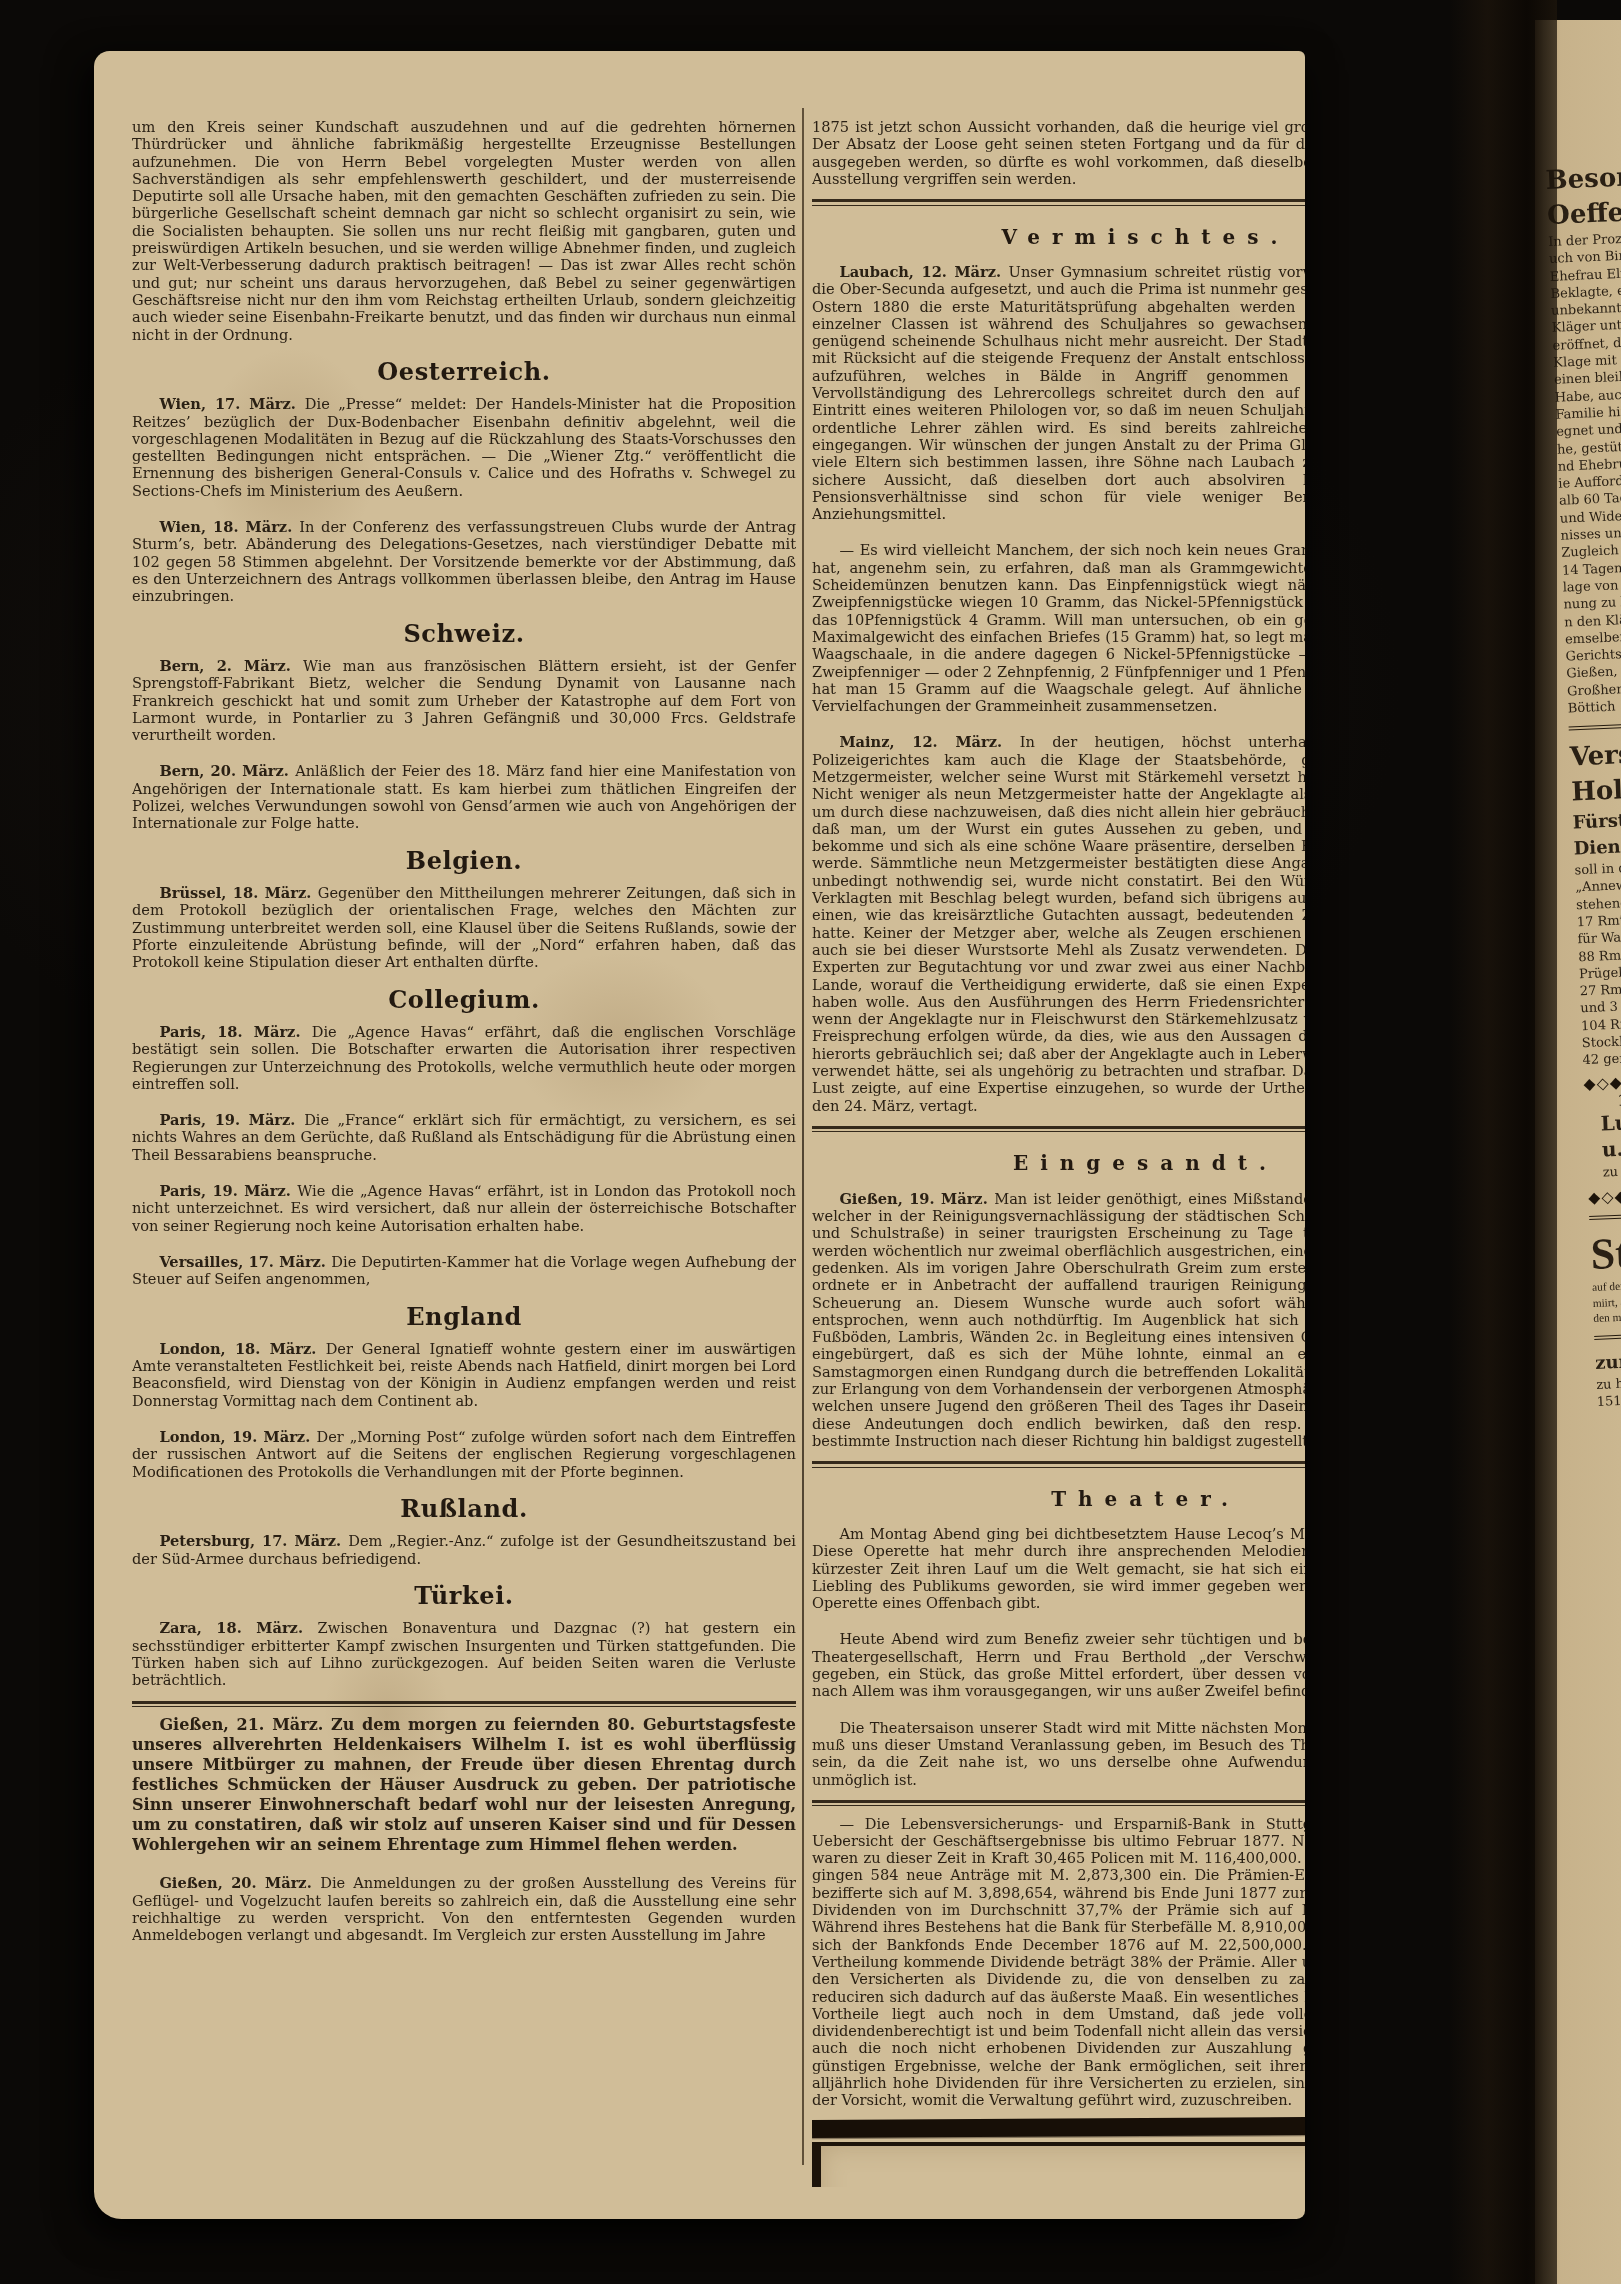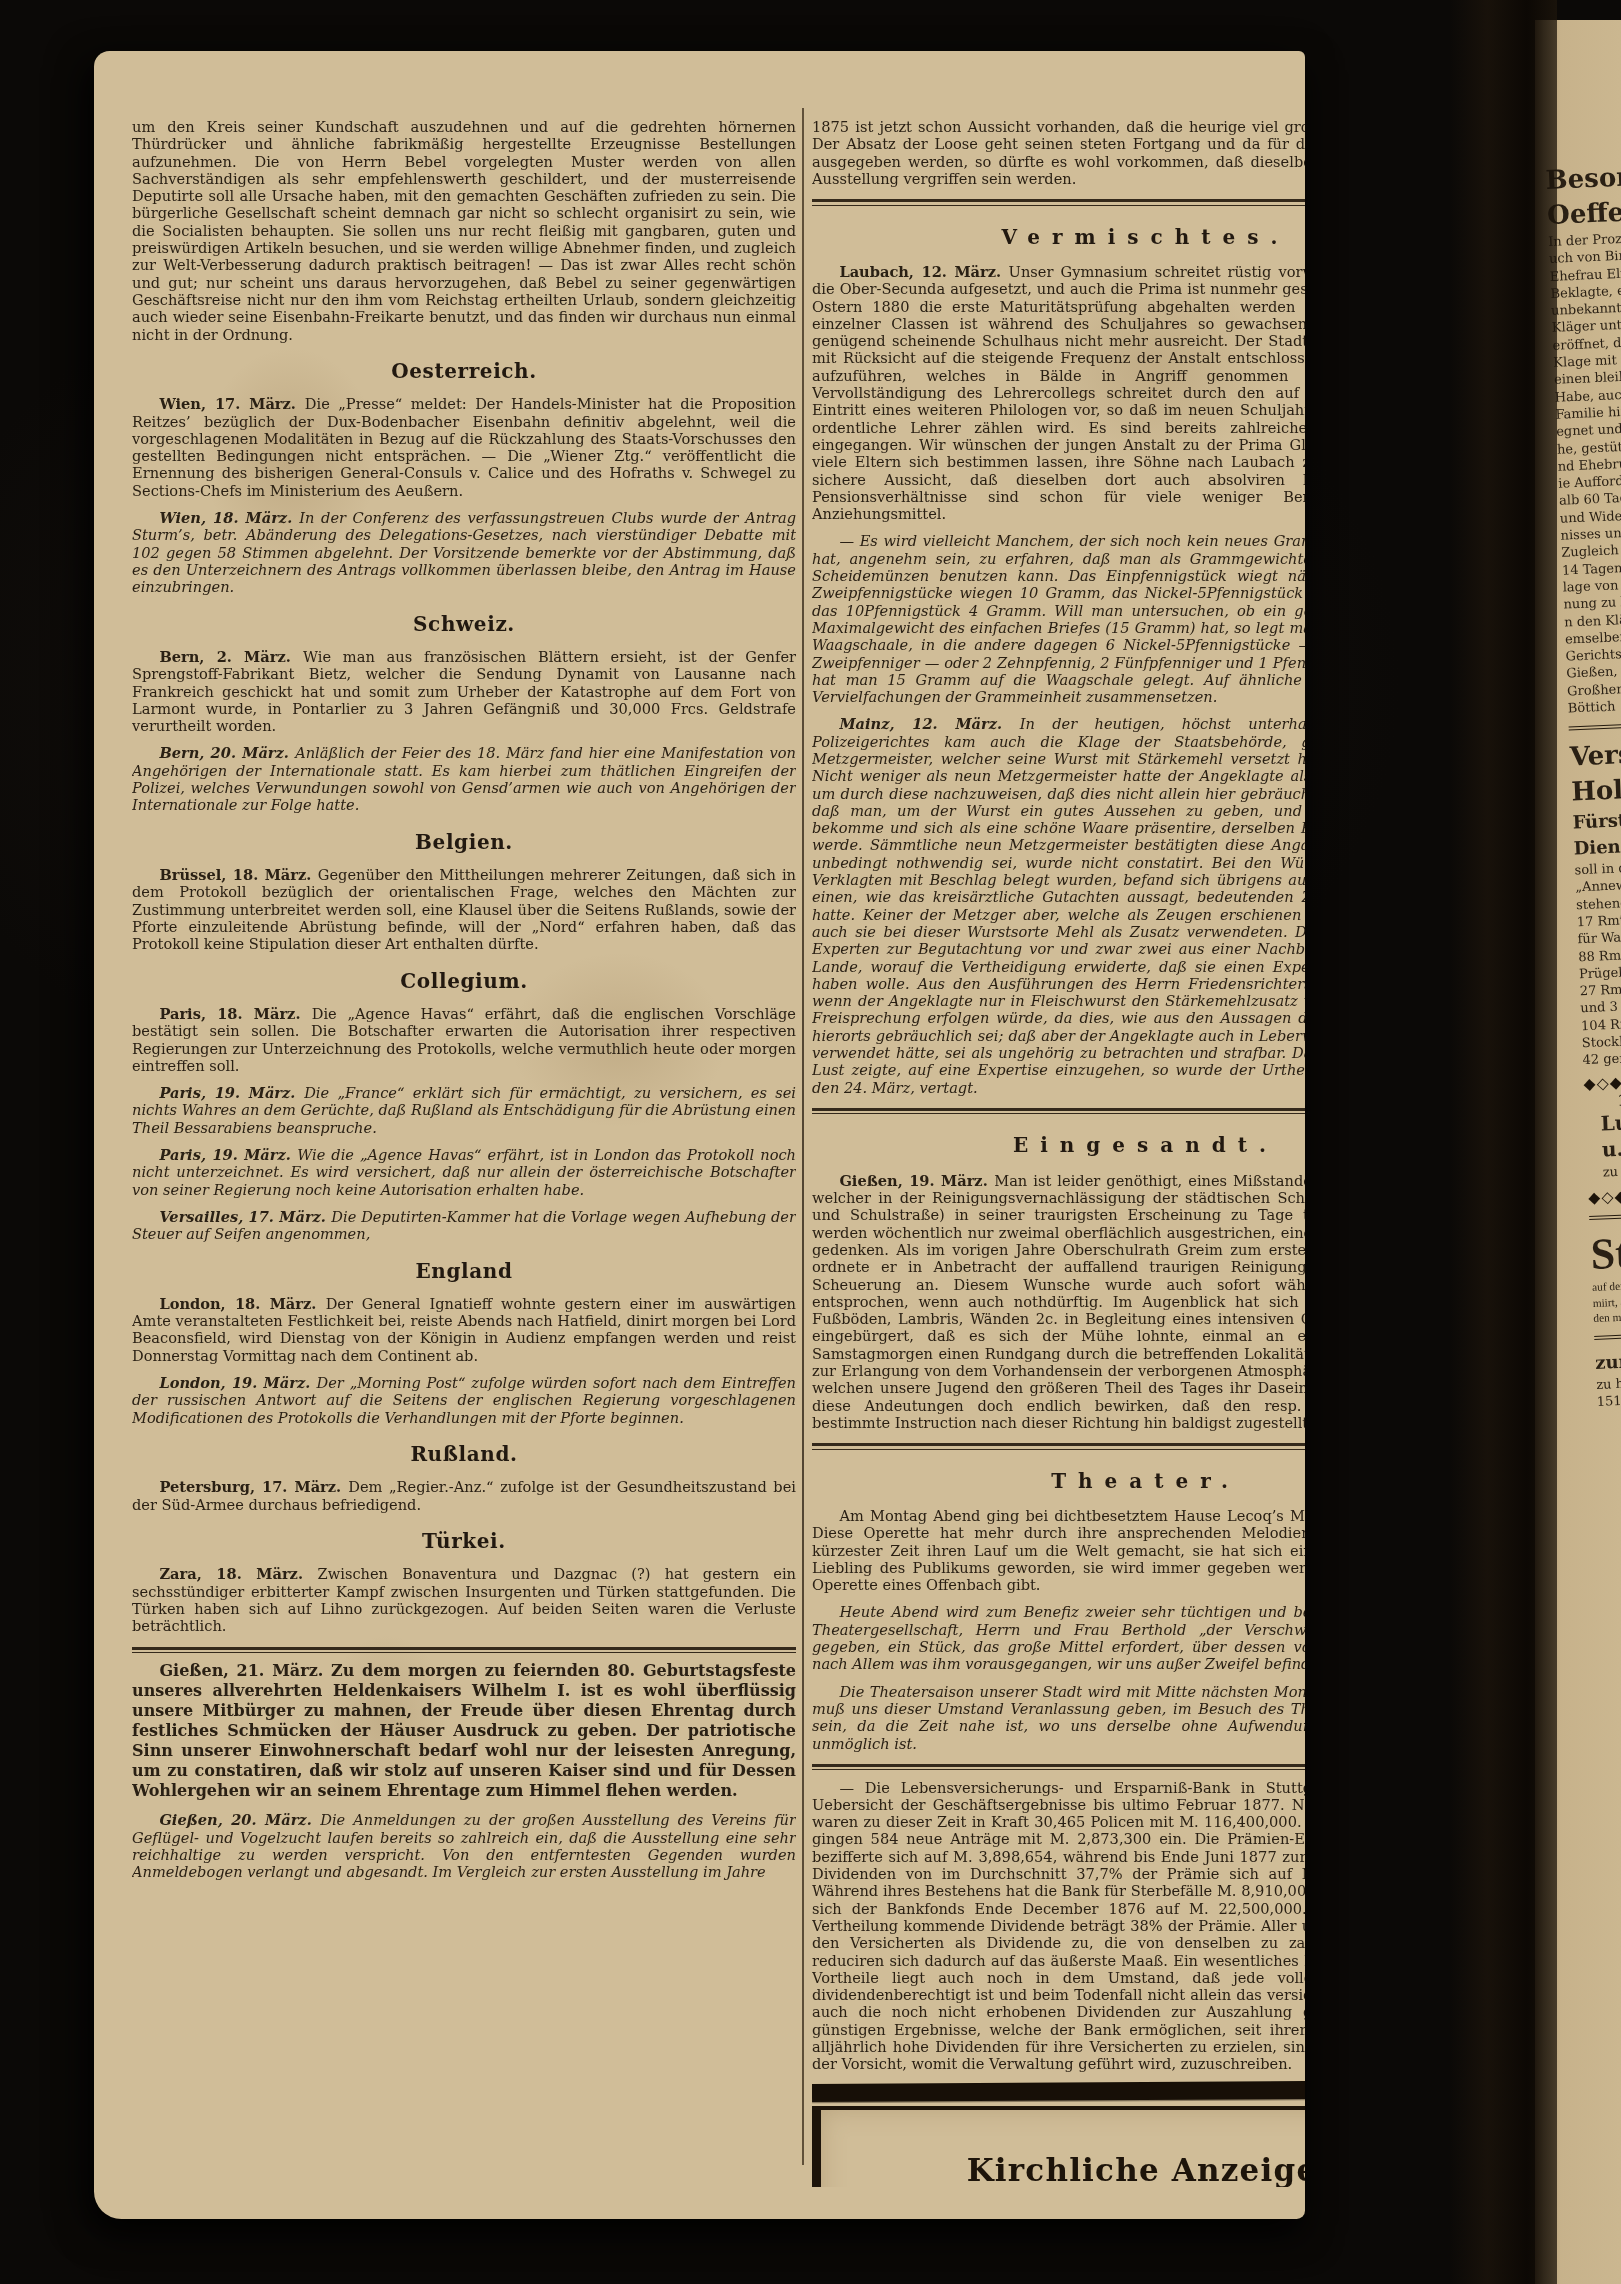--- a/index.html
+++ b/index.html
@@ -30,26 +30,26 @@
   .stain4{left:203px;top:1550px;width:179px;height:227px;background:radial-gradient(closest-side,rgba(120,92,52,.16),transparent 70%);}
 
   .col{position:absolute;top:67px;color:#2a2014;font-size:14.6px;line-height:17.3px;text-align:justify;}
   .col-left{left:38px;width:664px;height:2075px;overflow:hidden;}
   .col-right{left:718px;width:667px;height:2069px;overflow:hidden;}
   .col-rule{position:absolute;left:708px;top:57px;width:1.8px;height:2057px;
     background:linear-gradient(#3a2c1a,#241a0e 60%,#3a2c1a);opacity:.75;}
 
   p.para{margin:0;text-indent:27.4px;}
   p.noindent{text-indent:0;}
-  p.para + p.para{margin-top:10px;font-style:italic;}
+  p.para + p.para{margin-top:19px;}
   .lead{font-weight:bold;}
   .boldpara{font-weight:bold;font-size:16px;line-height:20px;}
   .sig{float:right;font-weight:bold;padding-right:10.7px;}
 
-  .heading{font-weight:bold;text-align:center;font-size:20px;line-height:27.4px;
+  .heading{font-weight:bold;text-align:center;font-size:24px;line-height:27.4px;
     margin:15.5px 0 9.5px;text-indent:0;letter-spacing:0.6px;color:#221910;}
   .heading.spaced{letter-spacing:12px;font-size:20px;margin:18px 0 12px;}
   .rule2{height:2.4px;border-top:3.6px solid #241a0e;border-bottom:1.2px solid #241a0e;
     margin:12px 0 8.3px;opacity:.9;}
   .blackbar{height:18px;background:#170f07;margin:9.5px 0 6px;transform:rotate(-.35deg);
     box-shadow:0 1.2px 0 rgba(23,15,7,.4);}
 
   .adbox{border:4.2px solid #1d140a;border-left-width:9px;margin-top:4.8px;padding:35px 12px 38px;
     text-align:center;box-shadow:inset 0 0 24px rgba(120,92,52,.25);}
   .ad-title{font-weight:bold;font-size:31px;line-height:50px;letter-spacing:1.2px;color:#1d140a;}

